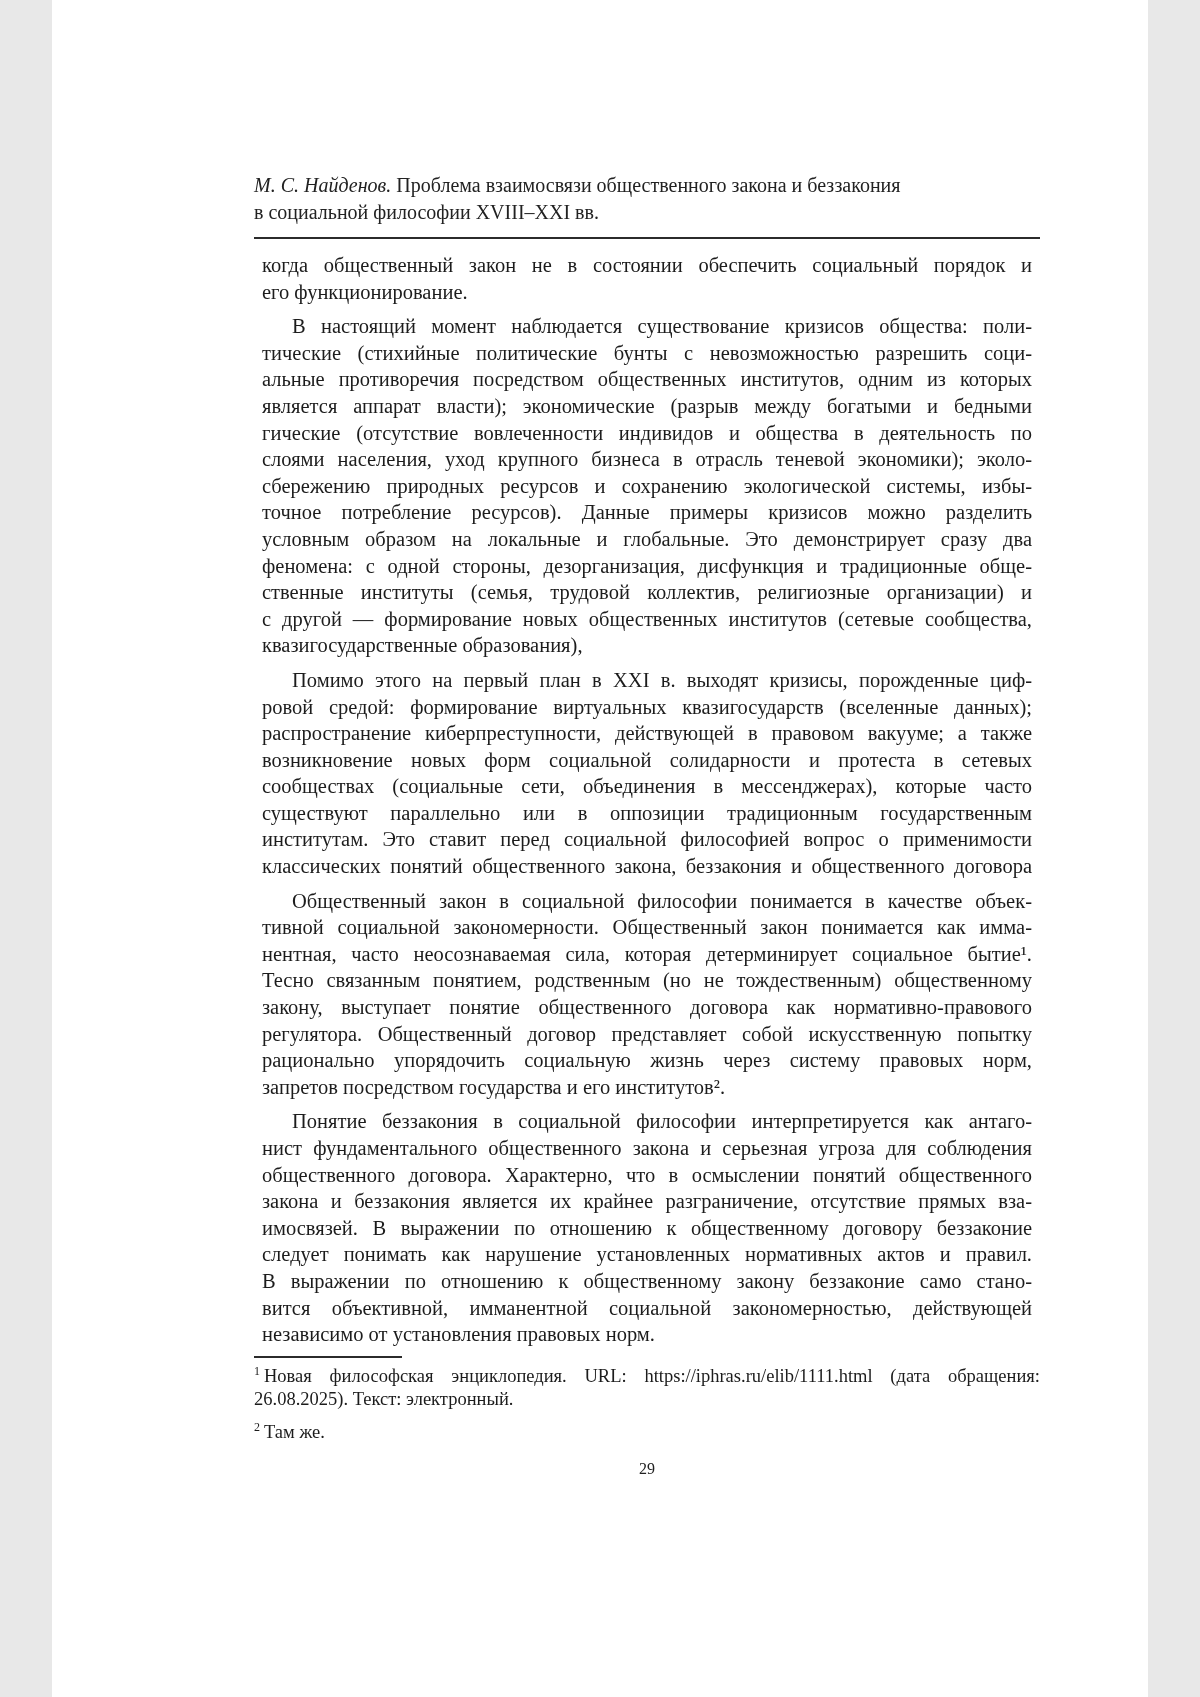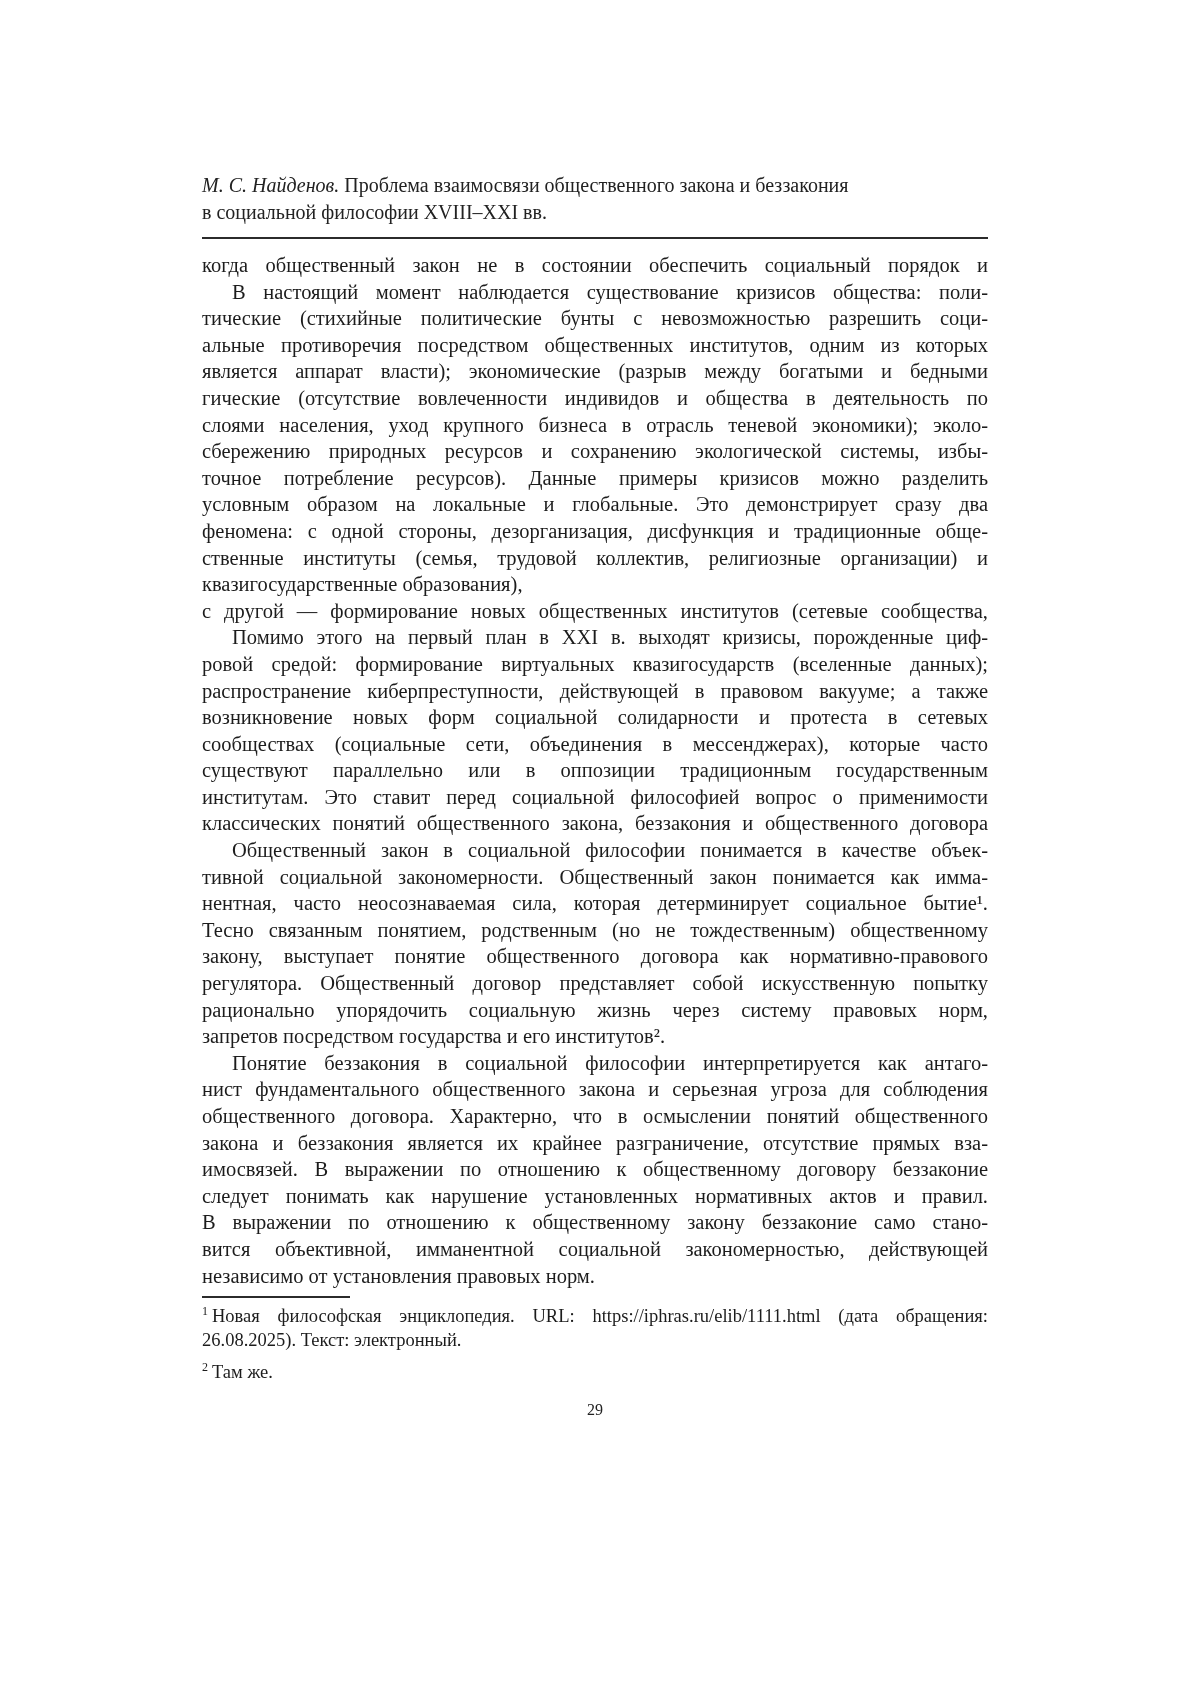--- a/index.html
+++ b/index.html
@@ -2,21 +2,21 @@
 <html lang="ru"><head>
 <meta charset="utf-8">
 <style>
   html, body {
     margin: 0;
     padding: 0;
     background: #e8e8e8;
   }
   .page {
     position: relative;
-    width: 1200px;
+    width: 1096px;
     height: 1697px;
     margin: 0 auto;
     background: #ffffff;
     color: #1e1e1e;
     font-family: "Liberation Serif", "DejaVu Serif", serif;
     overflow: hidden;
   }
   .content {
     position: absolute;
     left: 202px;
@@ -35,21 +35,21 @@
     border: none;
     border-top: 2px solid #2b2b2b;
     margin: 11px 0 0 0;
   }
   .body-text {
     margin-top: 13px;
     font-size: 20.5px;
     line-height: 26.6px;
     color: #1c1c1c;
   }
-  .paragraph { margin: 0; }
+  .paragraph { margin: 8px; }
   .line {
     text-align: justify;
     text-align-last: justify;
     white-space: normal;
   }
   .line.last {
     text-align-last: left;
   }
   .line.indent {
     padding-left: 30px;
@@ -92,35 +92,36 @@
     <div class="running-head">
       <div><span class="author">М. С. Найденов.</span><span> Проблема взаимосвязи общественного закона и беззакония</span></div>
       <div>в социальной философии XVIII–XXI вв.</div>
     </div>
 
     <hr class="head-rule">
 
     <div class="body-text" id="body-text">
         <div class="paragraph">
           <div class="line">когда общественный закон не в состоянии обеспечить социальный порядок и</div>
+          <div class="line last">его функционирование.</div>
         </div>
         <div class="paragraph">
           <div class="line indent">В настоящий момент наблюдается существование кризисов общества: поли-</div>
           <div class="line">тические (стихийные политические бунты с невозможностью разрешить соци-</div>
           <div class="line">альные противоречия посредством общественных институтов, одним из которых</div>
           <div class="line">является аппарат власти); экономические (разрыв между богатыми и бедными</div>
           <div class="line">гические (отсутствие вовлеченности индивидов и общества  в деятельность по</div>
           <div class="line">слоями населения, уход крупного бизнеса в отрасль теневой экономики); эколо-</div>
           <div class="line">сбережению природных ресурсов и сохранению экологической системы, избы-</div>
           <div class="line">точное потребление ресурсов). Данные примеры кризисов можно разделить</div>
           <div class="line">условным образом на локальные и глобальные. Это демонстрирует сразу два</div>
           <div class="line">феномена: с одной стороны, дезорганизация, дисфункция и традиционные обще-</div>
           <div class="line">ственные институты (семья, трудовой коллектив, религиозные организации) и</div>
+          <div class="line">с другой — формирование новых общественных институтов (сетевые сообщества,</div>
           <div class="line last">квазигосударственные образования),</div>
-          <div class="line">с другой — формирование новых общественных институтов (сетевые сообщества,</div>
         </div>
         <div class="paragraph">
           <div class="line indent">Помимо этого на первый план в XXI в. выходят кризисы, порожденные циф-</div>
           <div class="line">ровой средой: формирование виртуальных квазигосударств (вселенные данных);</div>
           <div class="line">распространение киберпреступности, действующей в правовом вакууме; а также</div>
           <div class="line">возникновение новых форм социальной солидарности и протеста в сетевых</div>
           <div class="line">сообществах (социальные сети, объединения в мессенджерах), которые часто</div>
           <div class="line">существуют параллельно или в оппозиции традиционным государственным</div>
           <div class="line">институтам. Это ставит перед социальной философией вопрос о применимости</div>
           <div class="line">классических понятий общественного закона, беззакония и общественного договора</div>

